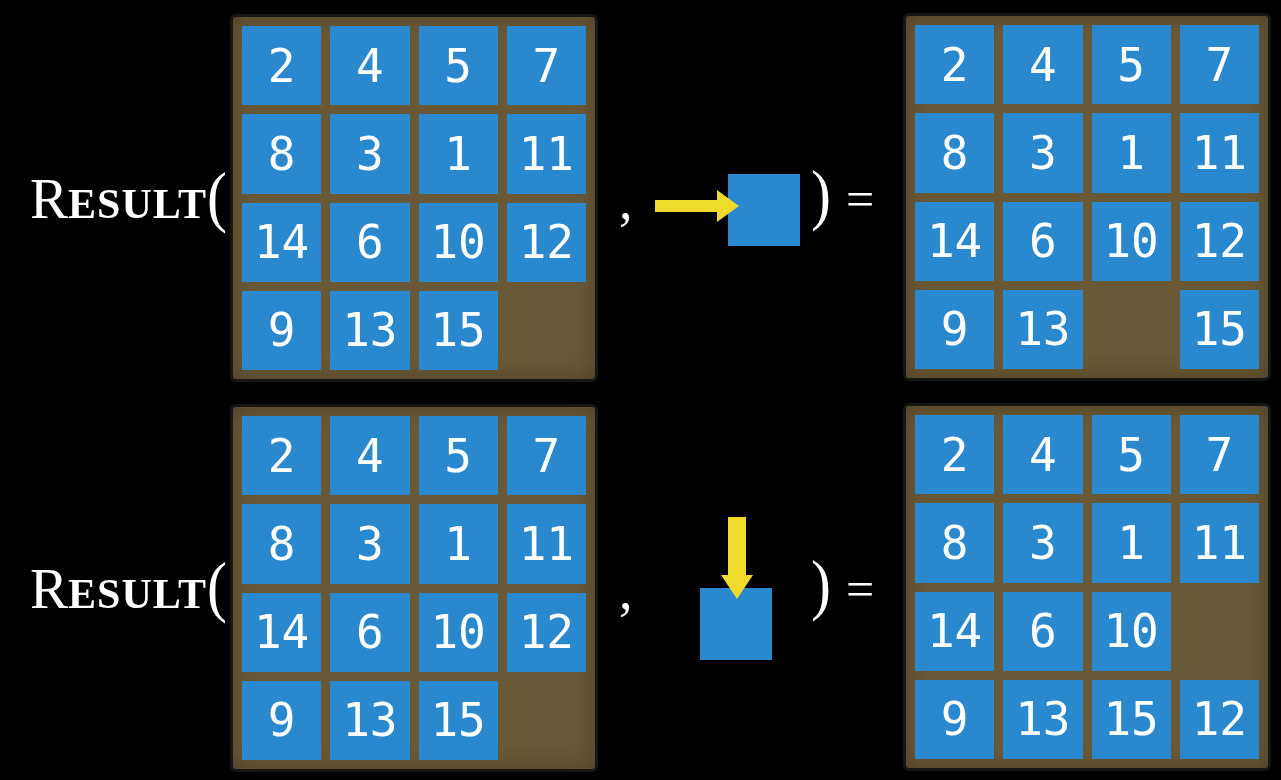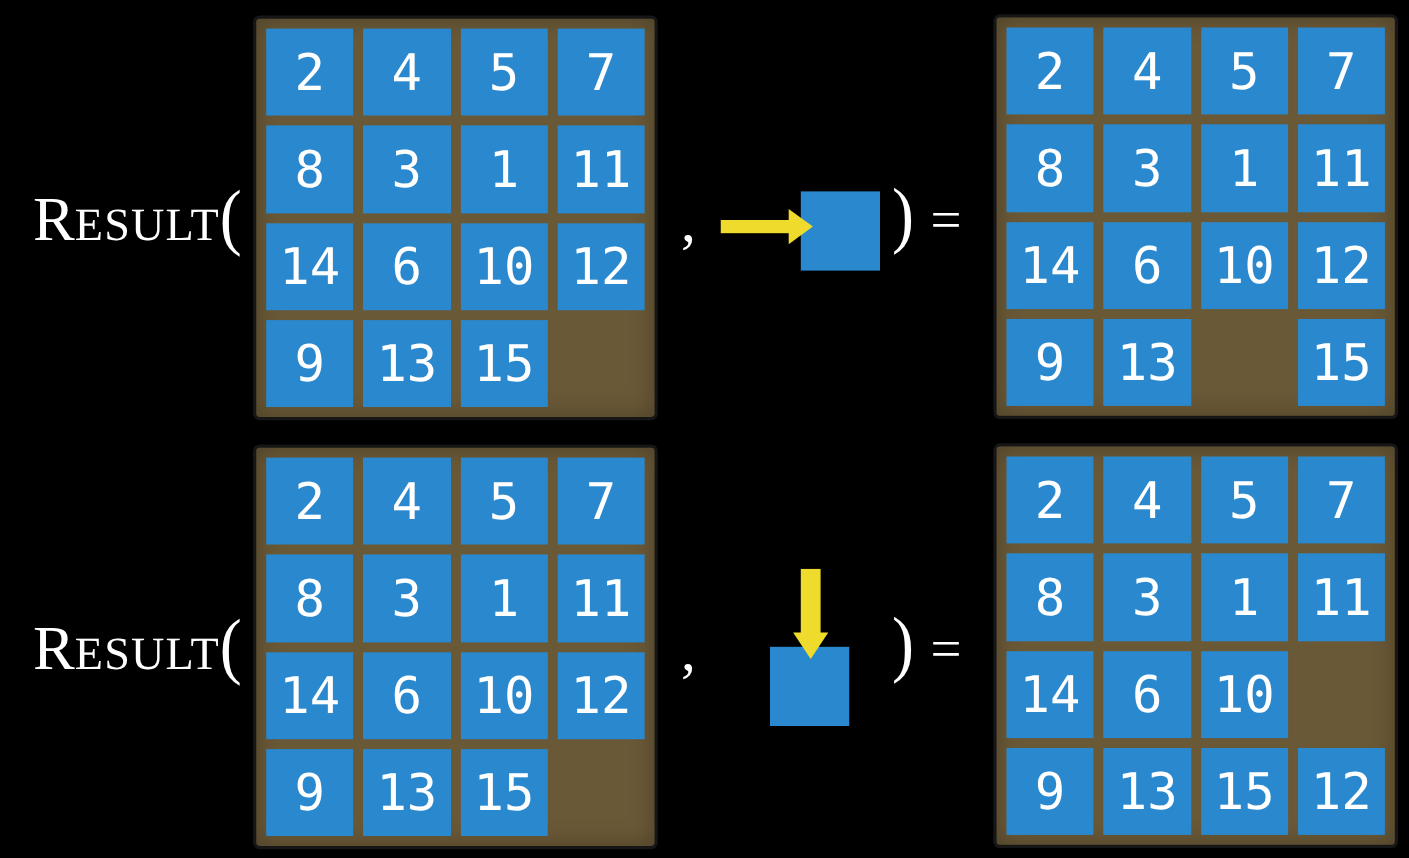--- a/index.html
+++ b/index.html
@@ -7,21 +7,21 @@
     position:relative; width:1281px; height:780px;
     background:#000000; overflow:hidden;
     font-family:"Liberation Serif", serif;
   }
   
   .label {
     position:absolute; left:30px; color:#fff; white-space:nowrap;
     line-height:1;
   }
   .fi  { font-size:57px; }
-  .fr  { font-size:42px; letter-spacing:1px; }
+  .fr  { font-size:42px; letter-spacing:1px;font-weight:bold; }
   .par { font-size:60px; display:inline-block; transform:scaleY(1.12); transform-origin:60% 70%; }
   .punct {
     position:absolute; color:#fff; font-size:54px; line-height:1; white-space:nowrap;
   }
   .close { position:absolute; color:#fff; line-height:1; white-space:nowrap; }
   .eq  { font-size:50px; margin-left:15px; }
   
   .board {
     position:absolute; width:368px; height:368px; box-sizing:border-box;
     background:#6A5937;

